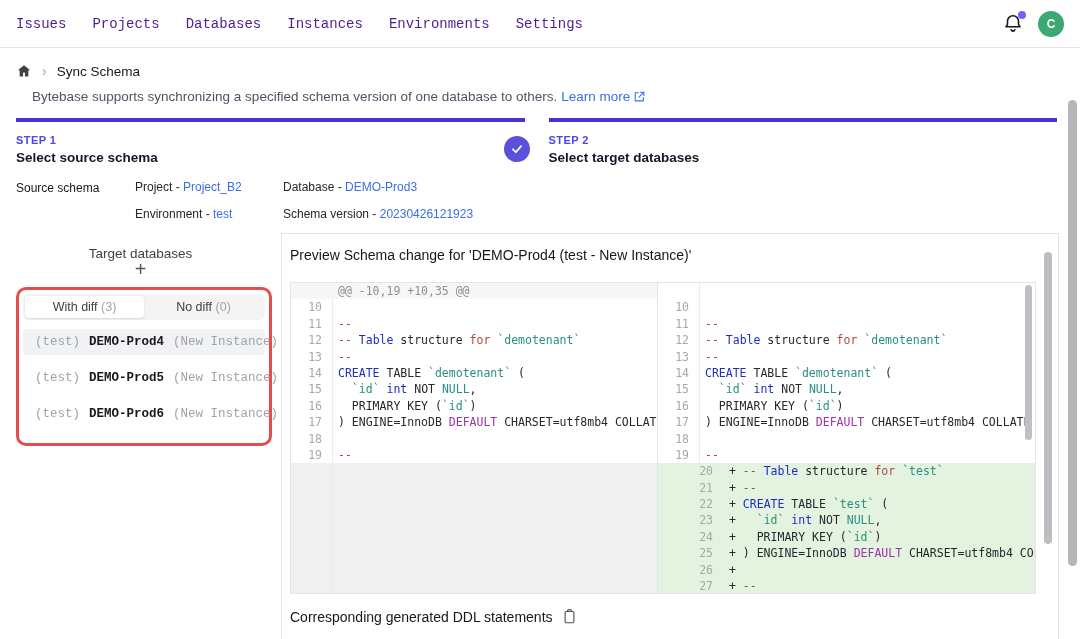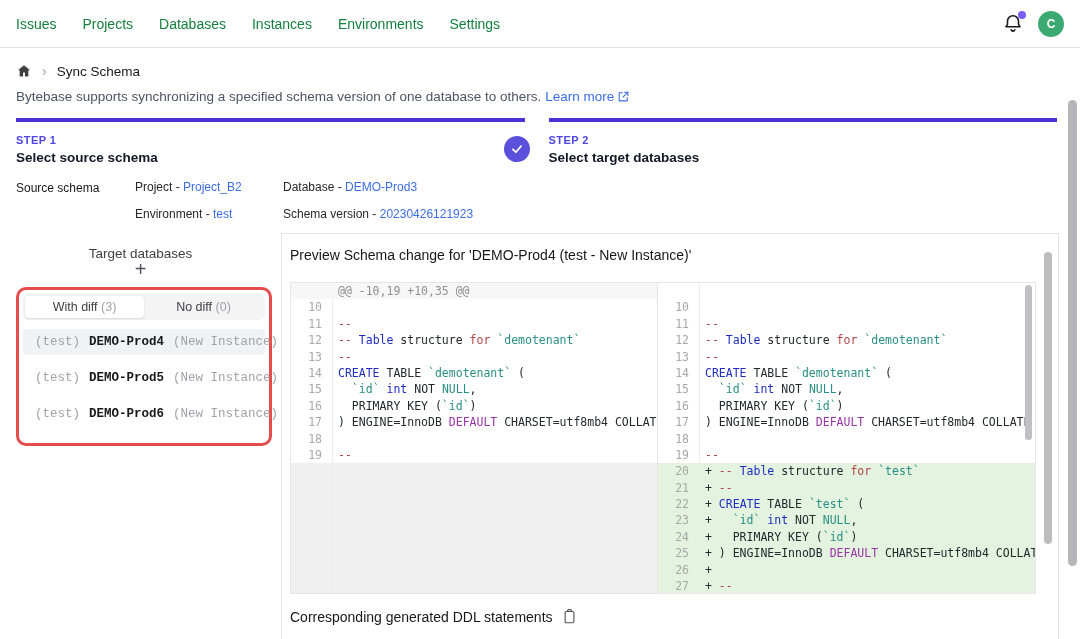--- a/index.html
+++ b/index.html
@@ -3,32 +3,32 @@
 <meta charset="utf-8">
 <style>
   * { margin:0; padding:0; box-sizing:border-box; }
   html,body { width:1080px; height:639px; overflow:hidden; background:#fff;
     font-family:"Liberation Sans", sans-serif; color:#18181b; }
 
   
   .topnav { position:absolute; top:0; left:0; width:1080px; height:48px;
     border-bottom:1px solid #e4e4e7; display:flex; align-items:center; padding:0 16px; background:#fff; }
   .nav-items { display:flex; gap:26px; }
-  .nav-item { font-size:14px; font-weight:500; color:#15803d; cursor:pointer; }
+  .nav-item { font-size:14px; font-weight:500; color:#4c1d95; cursor:pointer;font-family:Liberation Mono, monospace; }
   .nav-spacer { flex:1; }
   .bell-wrap { position:relative; margin-right:14px; width:22px; height:22px; cursor:pointer; }
   .notif-dot { position:absolute; top:-2px; right:-2px; width:8px; height:8px; border-radius:50%; background:#7c5cfa; }
   .avatar { width:26px; height:26px; border-radius:50%; background:#3ca973; color:#fff;
     display:flex; align-items:center; justify-content:center; font-size:12px; font-weight:600; cursor:pointer; }
 
   
   .breadcrumb { position:absolute; top:63px; left:16px; display:flex; align-items:center; gap:10px; }
   .crumb-sep { color:#a1a1aa; font-size:14px; }
   .crumb-page { font-size:13.5px; color:#18181b; }
-  .intro { position:absolute; top:89px; left:16px; font-size:13.5px; color:#4b5563; display:flex; align-items:center; gap:4px; }
+  .intro { position:absolute; top:89px; left:32px; font-size:13.5px; color:#4b5563; display:flex; align-items:center; gap:4px; }
   .learn-more { color:#3b6de6; cursor:pointer; display:inline-flex; align-items:center; gap:3px; }
 
   
   .steps { position:absolute; top:118px; left:16px; width:1041px; display:flex; gap:24px; }
   .step { flex:1; border-top:4px solid #4733d2; padding-top:12px; position:relative; }
   .step-label { font-size:11px; font-weight:700; letter-spacing:.04em; color:#4f46e5; }
   .step-title { font-size:13.5px; font-weight:600; color:#111827; margin-top:4px; }
   .step-check { position:absolute; right:-5px; top:14px; width:26px; height:26px; border-radius:50%;
     background:#5b50dc; display:flex; align-items:center; justify-content:center; }
 
@@ -63,21 +63,21 @@
   .preview-title { margin:13px 0 0 8px; font-size:14px; color:#18181b; }
 
   
   .editor { position:absolute; left:8px; top:48px; width:746px; height:312px; border:1px solid #e5e5e8;
     display:flex; font-family:"DejaVu Sans Mono", monospace; font-size:11.5px; line-height:16.4px; background:#fff; }
   .pane { position:relative; overflow:hidden; display:flex; flex-direction:column; }
   .pane-left { width:367px; border-right:1px solid #e4e4e7; }
   .pane-right { flex:1; }
   .gutter-line { position:absolute; left:41px; top:0; bottom:0; width:1px; background:#ececee; }
   .drow { display:flex; height:16.4px; flex-shrink:0; position:relative; }
-  .drow.added { background:#e3f3df; }
+  .drow.added { background:#e3f3df;padding-left:24px; }
   .ln { width:41px; padding-right:10px; text-align:right; color:#a8a8a8; flex-shrink:0; }
   .code { white-space:pre; padding-left:6px; }
   .hunk-header-left { background:#f7f7f7; }
   .hunk-header-left .code { color:#8f8f8f; }
   .left-filler { flex:1; background:#f0f0f0; }
   .tok-k { color:#24292e; } .tok-r { color:#b34444; } .tok-b { color:#1f2cc4; }
   .tok-t { color:#2a8f84; } .tok-m { color:#9b34a8; }
 
   .ddl-row { position:absolute; left:8px; top:374px; display:flex; align-items:center; gap:9px; }
   .ddl-title { font-size:14px; color:#18181b; }

